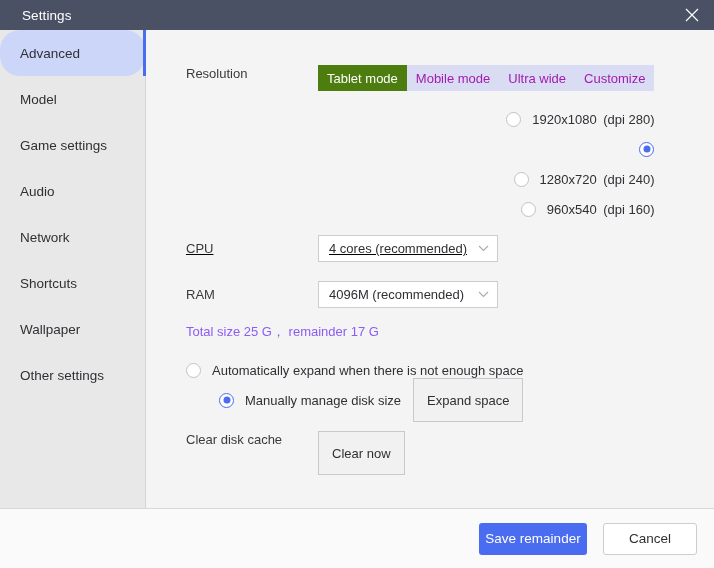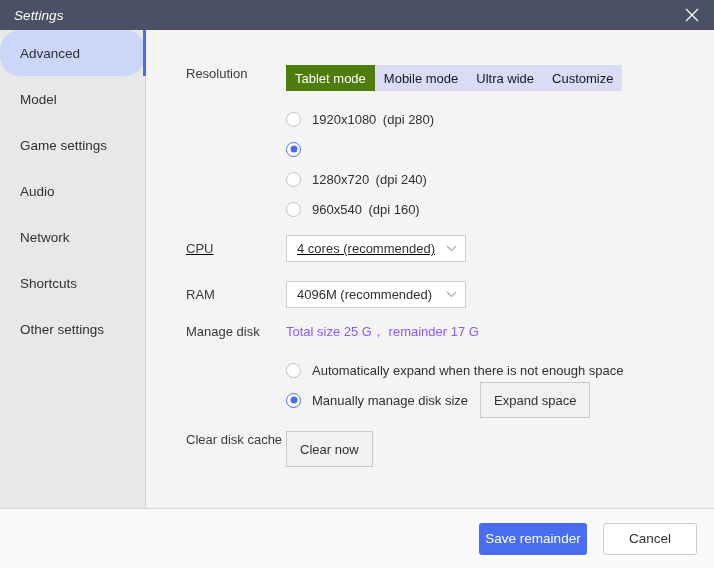--- a/index.html
+++ b/index.html
@@ -26,23 +26,22 @@
     height: 30px;
     background: #4b5164;
     display: flex;
     align-items: center;
     flex: 0 0 30px;
     position: relative;
   }
   .titlebar-title {
     color: #ffffff;
     font-size: 13.5px;
-    padding-left: 14px;
+    padding-left: 22px;
     letter-spacing: 0.1px;
-    font-style: italic;
   }
   .titlebar-close {
     position: absolute;
     right: 0;
     top: 0;
     width: 44px;
     height: 30px;
     display: flex;
     align-items: center;
     justify-content: center;
@@ -94,20 +93,21 @@
     flex: 1 1 auto;
     background: #f4f4f4;
     position: relative;
     overflow: hidden;
   }
 
   
   .row {
     display: flex;
     position: absolute;
+    gap: 32px;
   }
   .row-label {
     width: 100px;
     font-size: 13px;
     color: #3a3a3a;
     line-height: 18px;
   }
   .row-content { flex: 1 1 auto; }
 
   #row-resolution { left: 40px; top: 35px; }
@@ -121,37 +121,38 @@
     display: inline-flex;
     background: #d9dcf2;
     height: 26px;
     overflow: hidden;
   }
   .segment {
     display: flex;
     align-items: center;
     justify-content: center;
     font-size: 13px;
-    color: #0f172a;
+    color: #a21caf;
     padding: 0 9px;
     cursor: pointer;
     white-space: nowrap;
   }
   .segment.active {
     background: #4d7c0f;
     color: #ffffff;
   }
 
   
   .radio-list { margin-top: 13px; }
   .radio-row {
     display: flex;
     align-items: center;
     height: 30px;
     cursor: pointer;
+    justify-content: flex-end;
   }
   .radio {
     width: 15px;
     height: 15px;
     border-radius: 50%;
     border: 1px solid #c2c2c2;
     background: #ffffff;
     flex: 0 0 15px;
     position: relative;
   }
@@ -188,21 +189,21 @@
     padding: 0 8px 0 10px;
     font-size: 13px;
     color: #2f3034;
     cursor: pointer;
     justify-content: space-between;
   }
   .select .chev { display: flex; align-items: center; color: #aaaaaa; }
 
   
   .btn-plain {
-    height: 36px;
+    height: 44px;
     background: #f1f1f1;
     border: 1px solid #c9c9c9;
     font-size: 13px;
     color: #2f3034;
     padding: 0 13px;
     display: inline-flex;
     align-items: center;
     justify-content: center;
     cursor: pointer;
     font-family: "Liberation Sans", sans-serif;
@@ -285,20 +286,23 @@
         <span>Game settings</span>
       </div>
       <div class="nav-item">
         <span>Audio</span>
       </div>
       <div class="nav-item">
         <span>Network</span>
       </div>
       <div class="nav-item">
         <span>Shortcuts</span>
+      </div>
+      <div class="nav-item">
+        <span>Wallpaper</span>
       </div>
       <div class="nav-item">
         <span>Other settings</span>
       </div>
     </div>
 
     <div class="panel">
 
       <div class="row" id="row-resolution">
         <div class="row-label">Resolution</div>
@@ -362,21 +366,20 @@
             <span class="chev">
               <svg width="11" height="7" viewBox="0 0 11 7">
                 <path d="M1 1 L5.5 5.5 L10 1" stroke="#aaaaaa" stroke-width="1.1" fill="none"></path>
               </svg>
             </span>
           </div>
         </div>
       </div>
 
       <div class="row" id="row-disk">
-        <div class="row-label">Manage disk</div>
         <div class="row-content">
           <div class="disk-total">Total size 25 G， remainder 17 G</div>
           <div class="disk-radios">
             <div class="radio-row">
               <span class="radio"></span>
               <span class="radio-label">Automatically expand when there is not enough space</span>
             </div>
             <div class="radio-row disk-inline">
               <span class="radio checked"></span>
               <span class="radio-label">Manually manage disk size</span>

